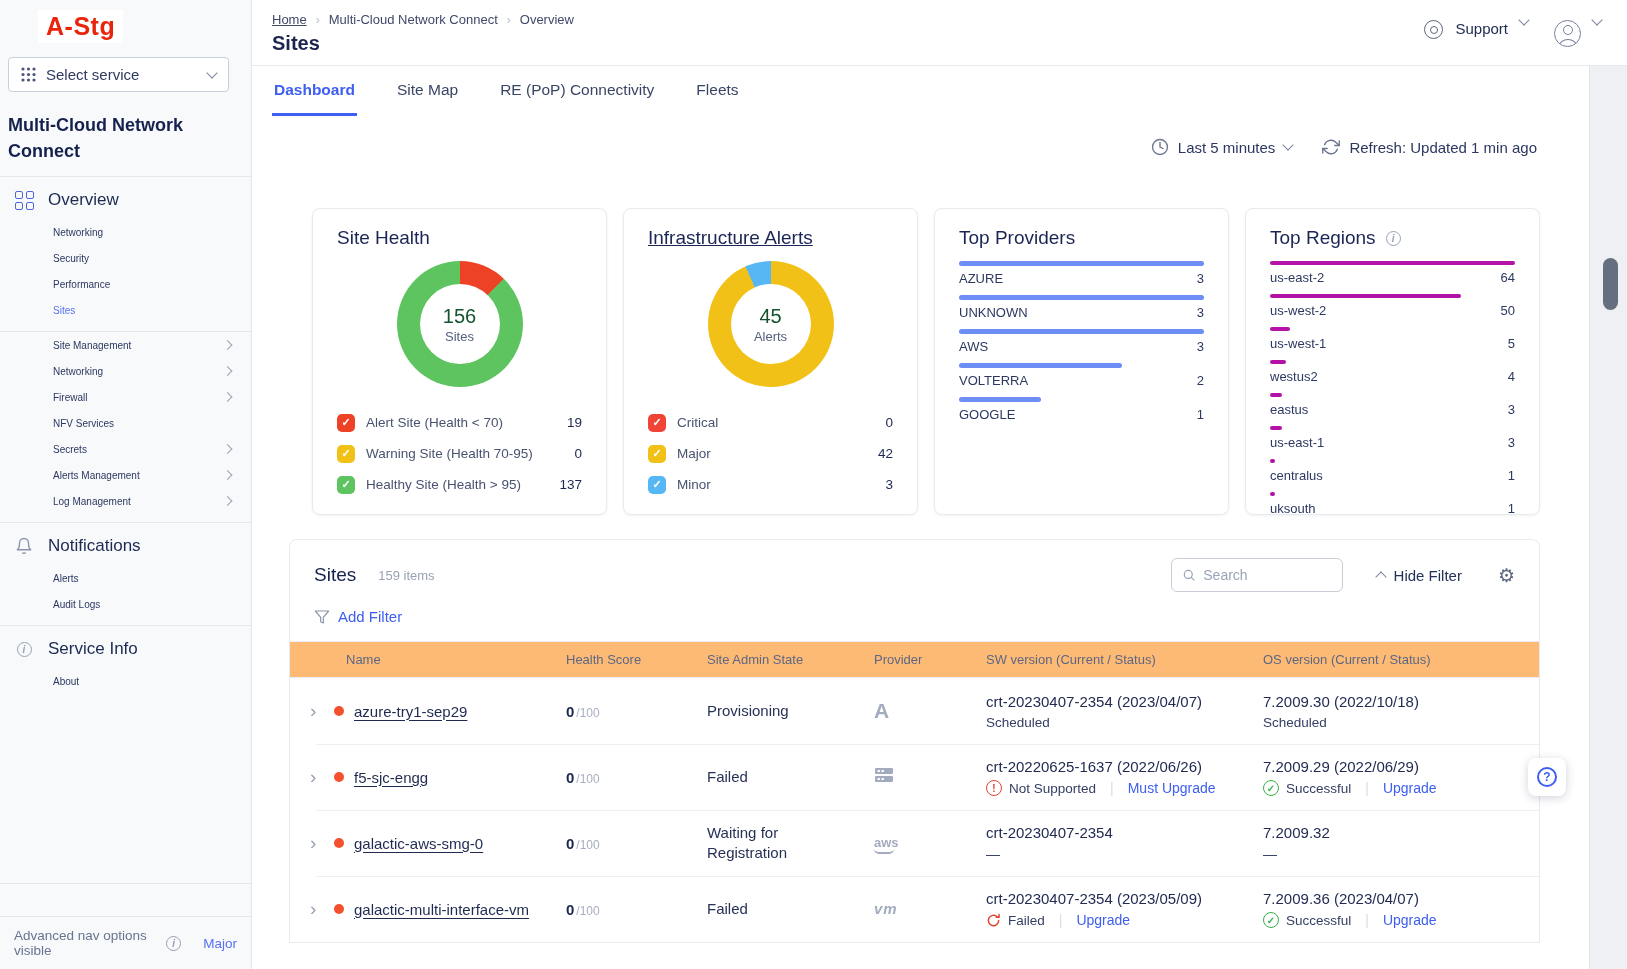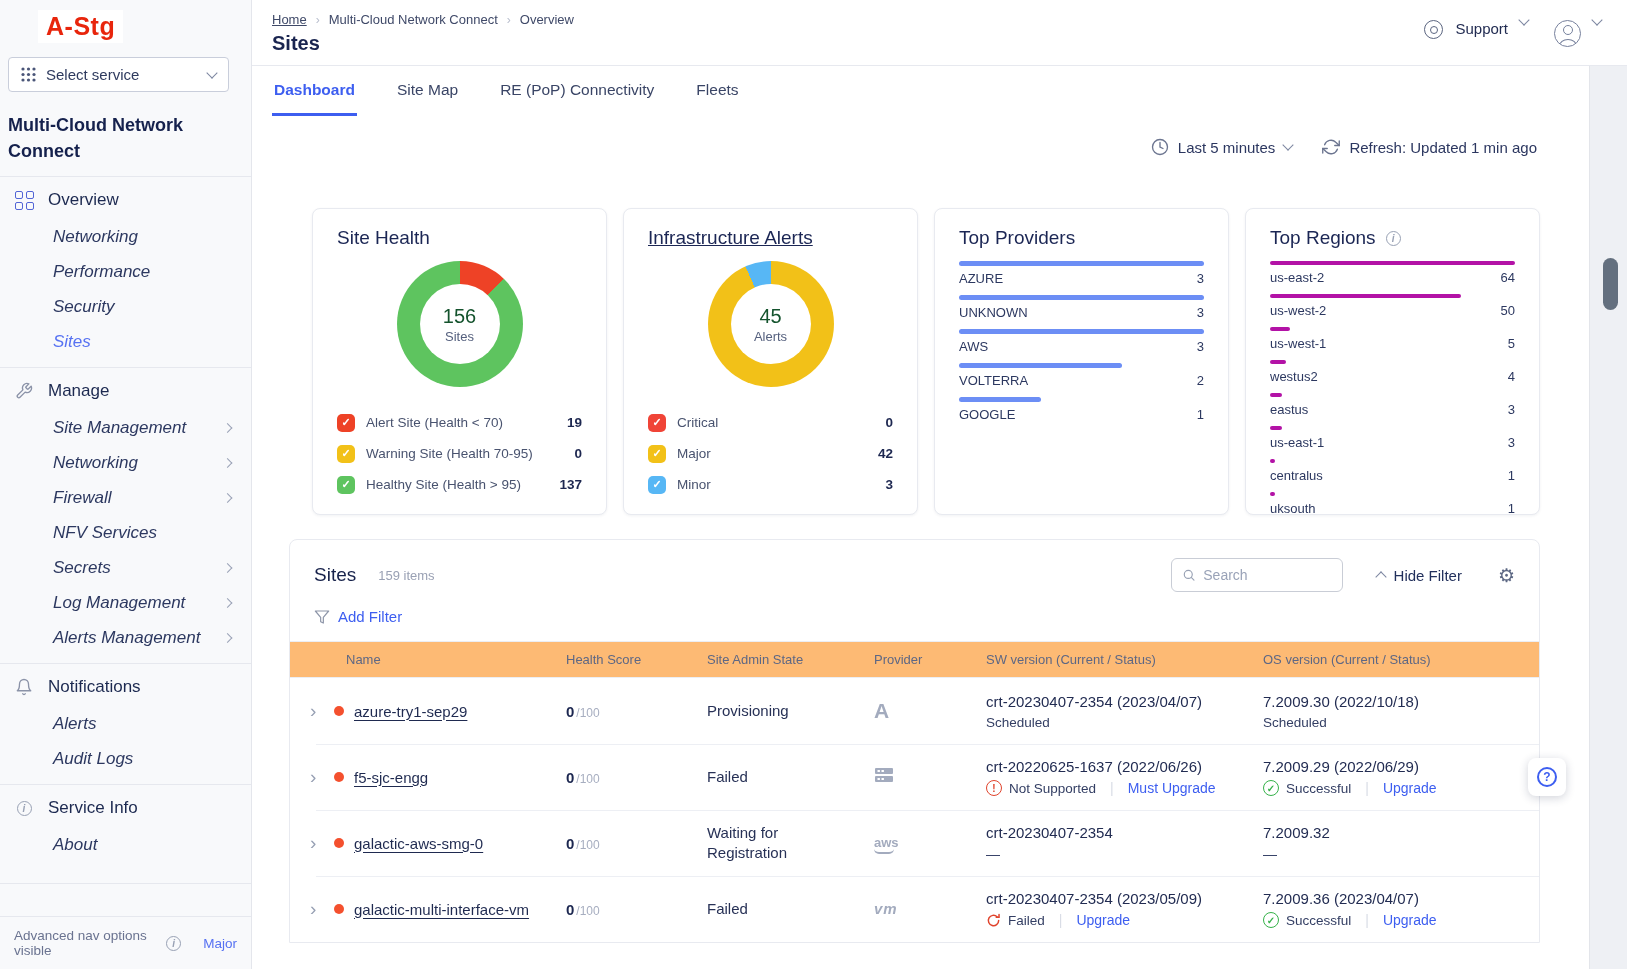--- a/index.html
+++ b/index.html
@@ -13,21 +13,21 @@
   .service-select { margin:14px 22px 0 8px; height:35px; background:#fff; border:1px solid #c9cedb; border-radius:4px; display:flex; align-items:center; gap:10px; padding:0 12px; font-size:15px; color:#2e3a5e; cursor:pointer; }
   .caret { width:8px; height:8px; border-right:1.6px solid #7c86a0; border-bottom:1.6px solid #7c86a0; transform:rotate(45deg); margin-top:-4px; }
   .caret.up { transform:rotate(-135deg); margin-top:4px; }
   .service-select .caret { margin-left:auto; }
   .product-title { margin:20px 30px 12px 8px; font-size:18px; font-weight:700; color:#15214d; line-height:1.45; }
   .sb-divider { height:1px; background:#e6e8ee; }
   .sec-header { display:flex; align-items:center; gap:14px; padding:13px 14px 9px; font-size:17px; color:#1c2950; }
   .sec-icon { width:20px; height:20px; display:flex; align-items:center; justify-content:center; }
   .grid2x2 { display:grid; grid-template-columns:8px 8px; grid-gap:3px; }
   .grid2x2 i { width:8px; height:8px; border:1.8px solid #5265d6; border-radius:2px; }
-  .sb-item { position:relative; padding:7.5px 20px 7.5px 53px; font-size:17px; color:#2c3860; cursor:pointer;font-style:italic; }
+  .sb-item { position:relative; padding:7.5px 20px 7.5px 53px; font-size:10px; color:#2c3860; cursor:pointer; }
   .sb-item.active { color:#5671f2; }
   .sb-item .chev { position:absolute; right:20px; top:50%; width:7px; height:7px; border-right:1.5px solid #9aa2b6; border-bottom:1.5px solid #9aa2b6; transform:translateY(-50%) rotate(-45deg); }
   .sb-bottom { margin-top:auto; }
   .sb-gap { height:32px; }
   .sb-footer { display:flex; align-items:center; gap:8px; padding:11px 14px; font-size:13.5px; color:#6a7390; }
   .sb-footer .hide-link { color:#5671f2; margin-left:14px; cursor:pointer; }
   .info-circle { width:15px; height:15px; border:1.3px solid #98a1b4; border-radius:50%; color:#98a1b4; font-size:10px; display:inline-flex; align-items:center; justify-content:center; font-style:italic; font-weight:700; flex:none; }
 
   
   .main { flex:1; display:flex; flex-direction:column; position:relative; background:#fff; }
@@ -55,21 +55,21 @@
   .card { background:#fff; border:1px solid #e8eaf0; border-radius:8px; box-shadow:0 1px 3px rgba(20,30,70,.06); padding:18px 24px; height:307px; overflow:hidden; }
   .card-title { font-size:19px; color:#1b2654; margin-bottom:12px; display:flex; align-items:center; gap:10px; }
   .card-title.link { text-decoration:underline; cursor:pointer; }
   .donut-wrap { display:flex; justify-content:center; margin:10px 0 20px; }
   .donut { width:126px; height:126px; border-radius:50%; display:flex; align-items:center; justify-content:center; }
   .donut-hole { width:80px; height:80px; background:#fff; border-radius:50%; display:flex; flex-direction:column; align-items:center; justify-content:center; }
   .donut-val { font-size:20px; color:#14532d;text-align:right; }
   .donut-lab { font-size:13px; color:#55607e; margin-top:1px; }
   .lg-row { display:flex; align-items:center; gap:11px; padding:6.5px 0; font-size:13.5px; color:#49536f; }
   .chip { width:18px; height:18px; border-radius:5px; color:#fff; display:flex; align-items:center; justify-content:center; font-size:11px; font-weight:700; flex:none; cursor:pointer; }
-  .lg-val { margin-left:auto; font-weight:700; color:#1d2750; }
+  .lg-val { margin-left:auto; font-weight:400; color:#1d2750; }
   .bar-item { margin-bottom:9px; }
   .bar-track { width:100%; margin-bottom:5px; }
   .bar { height:5px; border-radius:3px; }
   .bar.thin { height:4px; }
   .bar-label-row { display:flex; justify-content:space-between; font-size:13px; color:#2c3860; }
 
   
   .sites-panel { margin:24px 0 0 37px; width:1251px; background:#fff; border:1px solid #e8eaf0; border-radius:8px 8px 0 0; padding-top:16px; }
   .panel-head { display:flex; align-items:center; padding:2px 24px 14px; }
   .panel-title { font-size:19px; color:#16214a; }
@@ -147,41 +147,33 @@
           <span class="grid2x2">
             <i></i>
             <i></i>
             <i></i>
             <i></i>
           </span>
         </span>
       <span>Overview</span>
     </div>
     <div class="sb-item">Networking</div>
+    <div class="sb-item">Security</div>
     <div class="sb-item">Performance</div>
-    <div class="sb-item">Security</div>
     <div class="sb-item active">Sites</div>
 
     <div class="sb-divider" style="margin-top:8px"></div>
 
-    <div class="sec-header">
-      <span class="sec-icon">
-        <svg class="ic" width="18" height="18" viewBox="0 0 24 24" fill="none" stroke="#8b93a8" stroke-width="1.8" stroke-linecap="round" stroke-linejoin="round">
-            <path d="M14.7 6.3a1 1 0 0 0 0 1.4l1.6 1.6a1 1 0 0 0 1.4 0l3.77-3.77a6 6 0 0 1-7.94 7.94l-6.91 6.91a2.12 2.12 0 0 1-3-3l6.91-6.91a6 6 0 0 1 7.94-7.94l-3.76 3.76z"></path>
-          </svg>
-      </span>
-      <span>Manage</span>
-    </div>
     <div class="sb-item"><span>Site Management</span><span class="chev"></span></div>
     <div class="sb-item"><span>Networking</span><span class="chev"></span></div>
     <div class="sb-item"><span>Firewall</span><span class="chev"></span></div>
     <div class="sb-item"><span>NFV Services</span></div>
     <div class="sb-item"><span>Secrets</span><span class="chev"></span></div>
+    <div class="sb-item"><span>Alerts Management</span><span class="chev"></span></div>
     <div class="sb-item"><span>Log Management</span><span class="chev"></span></div>
-    <div class="sb-item"><span>Alerts Management</span><span class="chev"></span></div>
 
     <div class="sb-divider" style="margin-top:8px"></div>
 
     <div class="sec-header">
       <span class="sec-icon">
         <svg class="ic" width="18" height="18" viewBox="0 0 24 24" fill="none" stroke="#8b93a8" stroke-width="1.8" stroke-linecap="round" stroke-linejoin="round">
             <path d="M18 8A6 6 0 0 0 6 8c0 7-3 9-3 9h18s-3-2-3-9"></path>
             <path d="M13.73 21a2 2 0 0 1-3.46 0"></path>
           </svg>
       </span>

